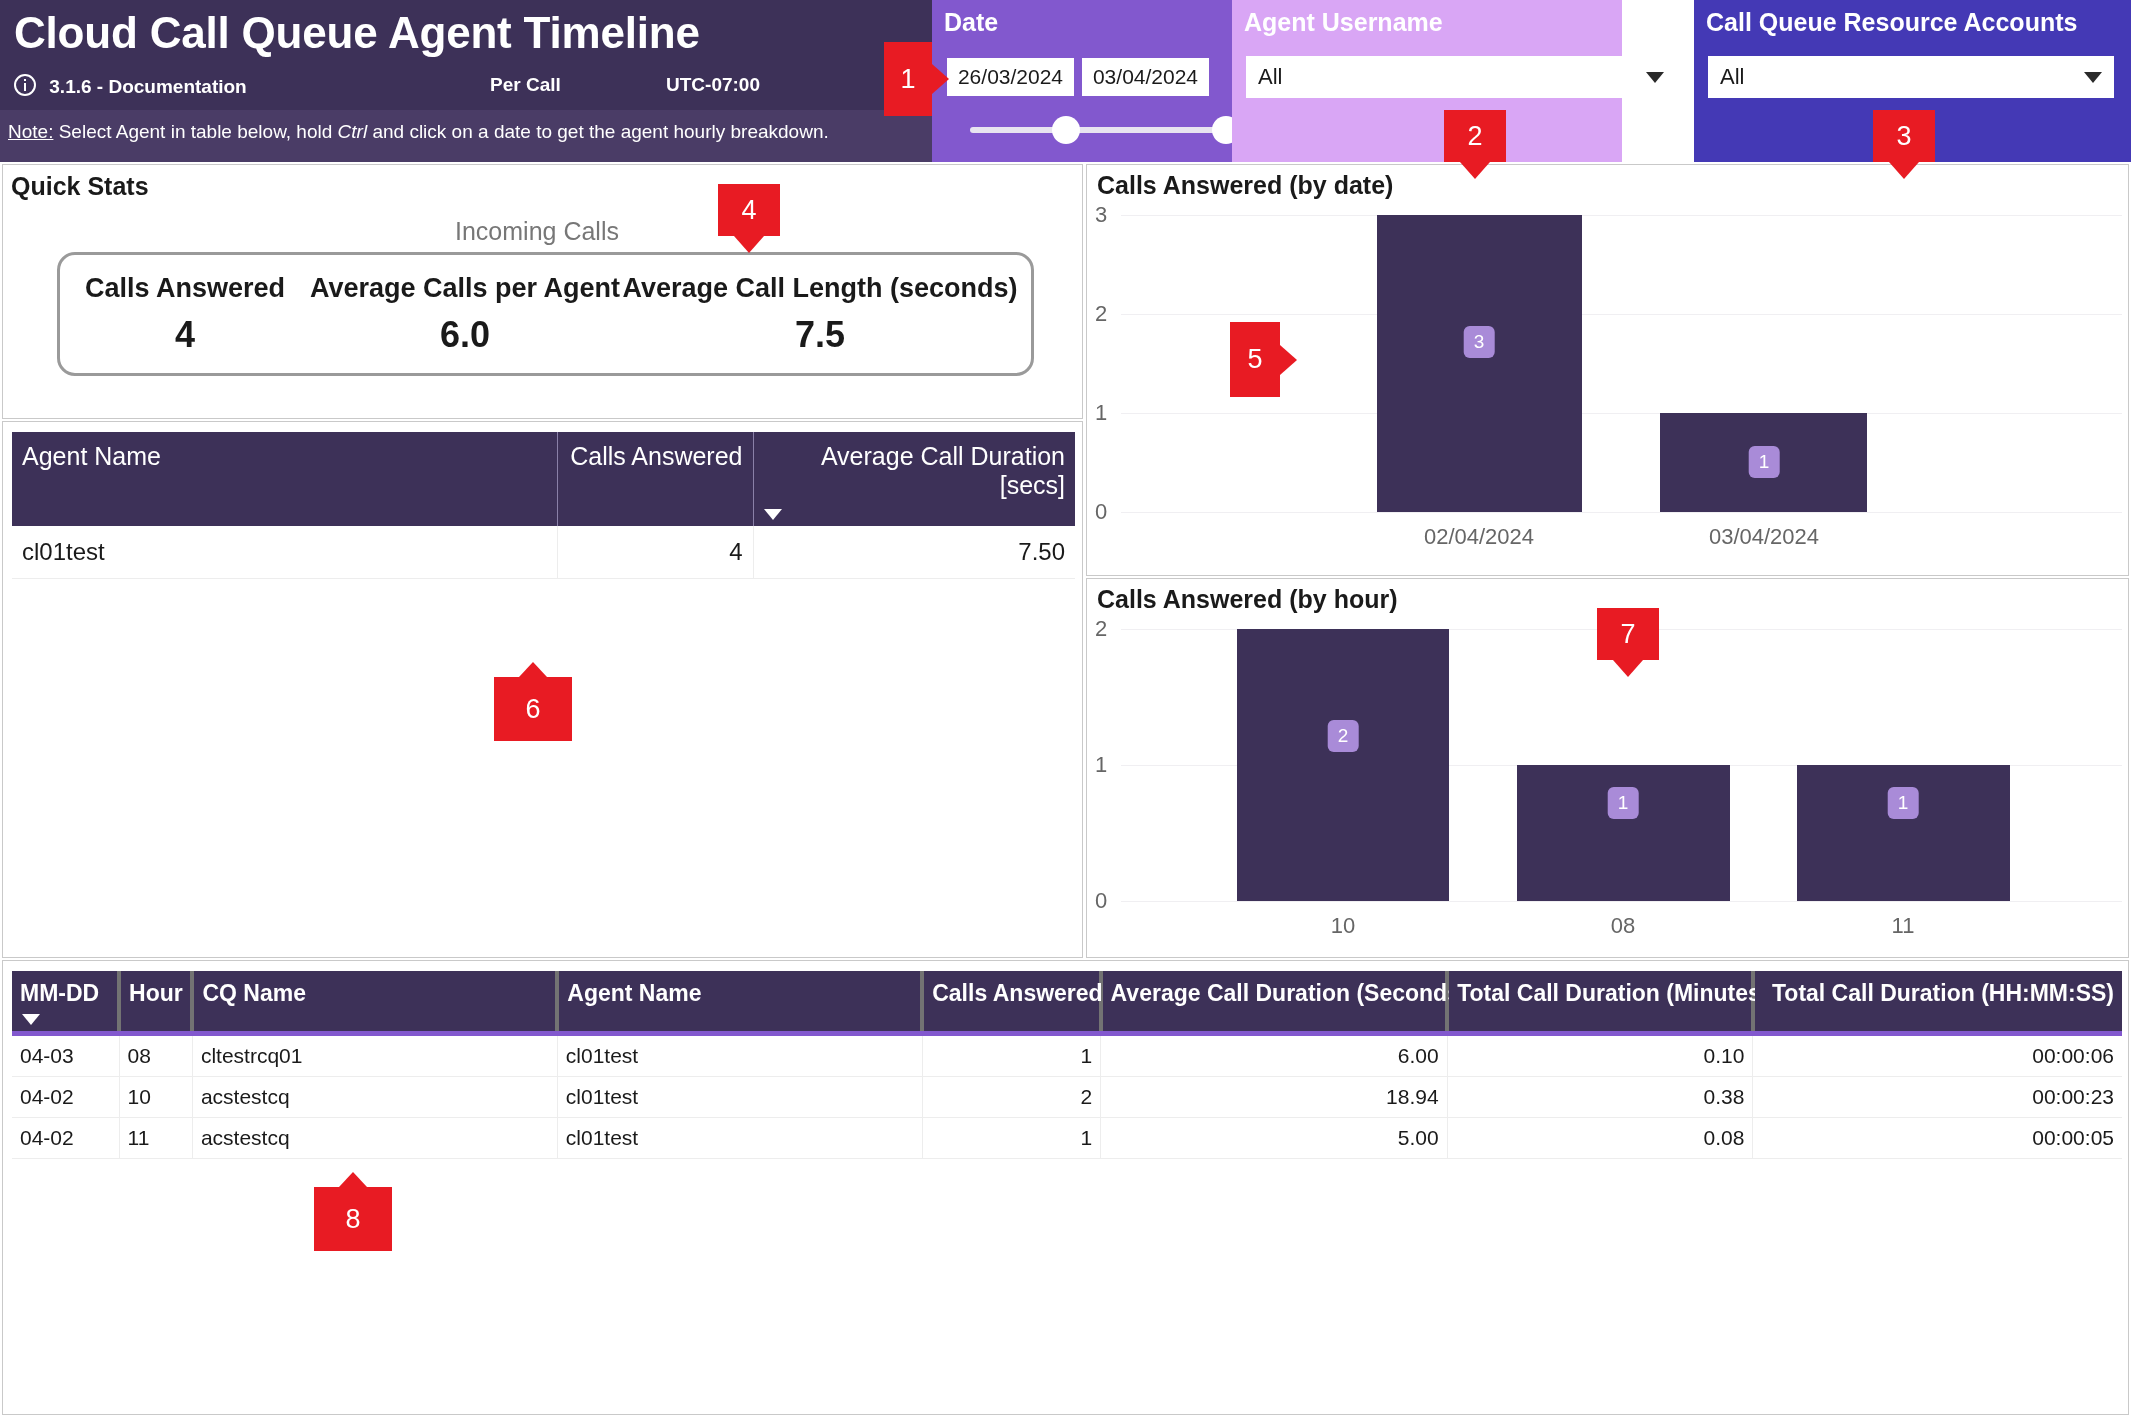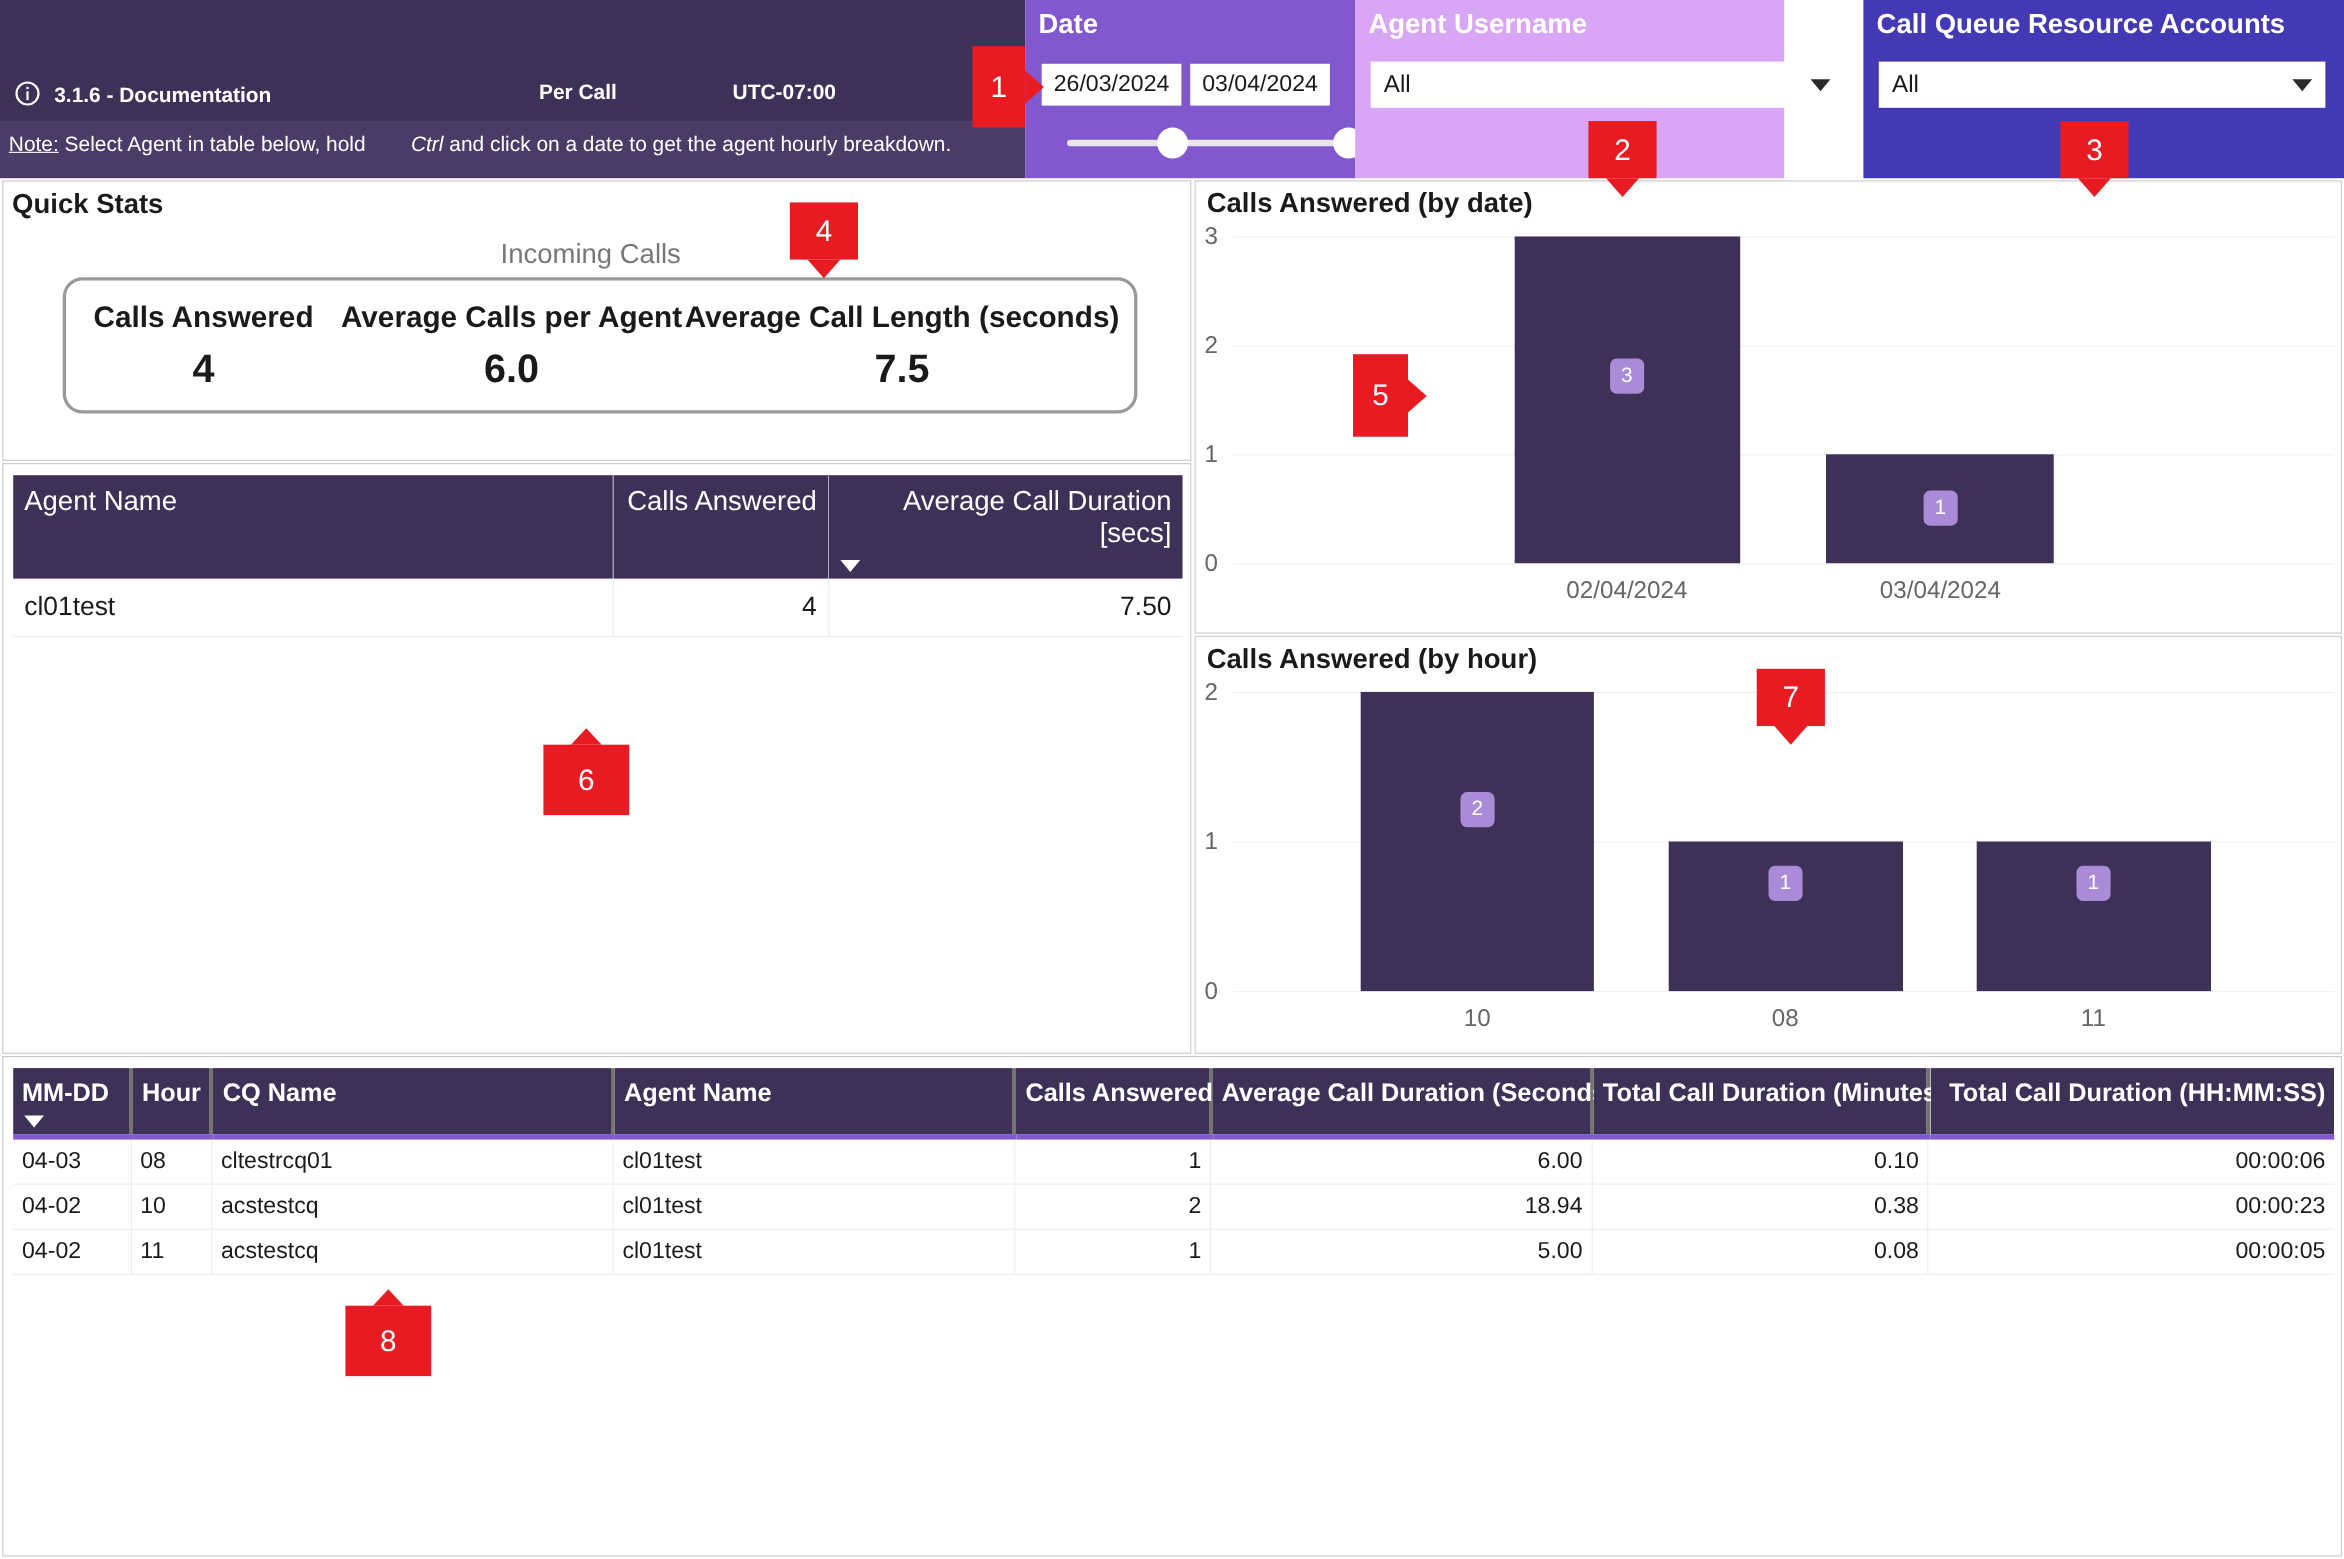--- a/index.html
+++ b/index.html
@@ -87,21 +87,21 @@
     box-sizing: border-box;
   }
   .note-text {
     position: absolute;
     left: 8px; top: 11px;
     font-size: 19px;
     color: #ffffff;
     white-space: nowrap;
   }
   .note-text u { text-decoration: underline; }
-  .note-text i { font-style: italic; margin-left: 36px; }
+  .note-text i { font-style: italic; }
 
   
   .slicer-date {
     position: absolute;
     left: 932px; top: 0;
     width: 300px; height: 162px;
     background: #8258CE;
     box-sizing: border-box;
   }
   .slicer-purple {
@@ -430,20 +430,21 @@
   .detail-table td.num { text-align: right; }
   .detail-table tr td:last-child { border-right: none; }
   .detail-table th:last-child { border-right: none; }
 </style>
 </head>
 <body>
 
 <div id="app">
 
   <div class="header-left">
+    <div class="app-title">Cloud Call Queue Agent Timeline</div>
     <div class="subbar">
       <span class="info-icon"></span>
       <span class="doc-link">3.1.6 - Documentation</span>
       <span class="percall">Per Call</span>
       <span class="utc">UTC-07:00</span>
     </div>
   </div>
 
   <div class="note-bar">
     <div class="note-text"><u>Note:</u><span> Select Agent in table below, hold </span><i>Ctrl</i><span> and click on a date to get the agent hourly breakdown.</span></div>

